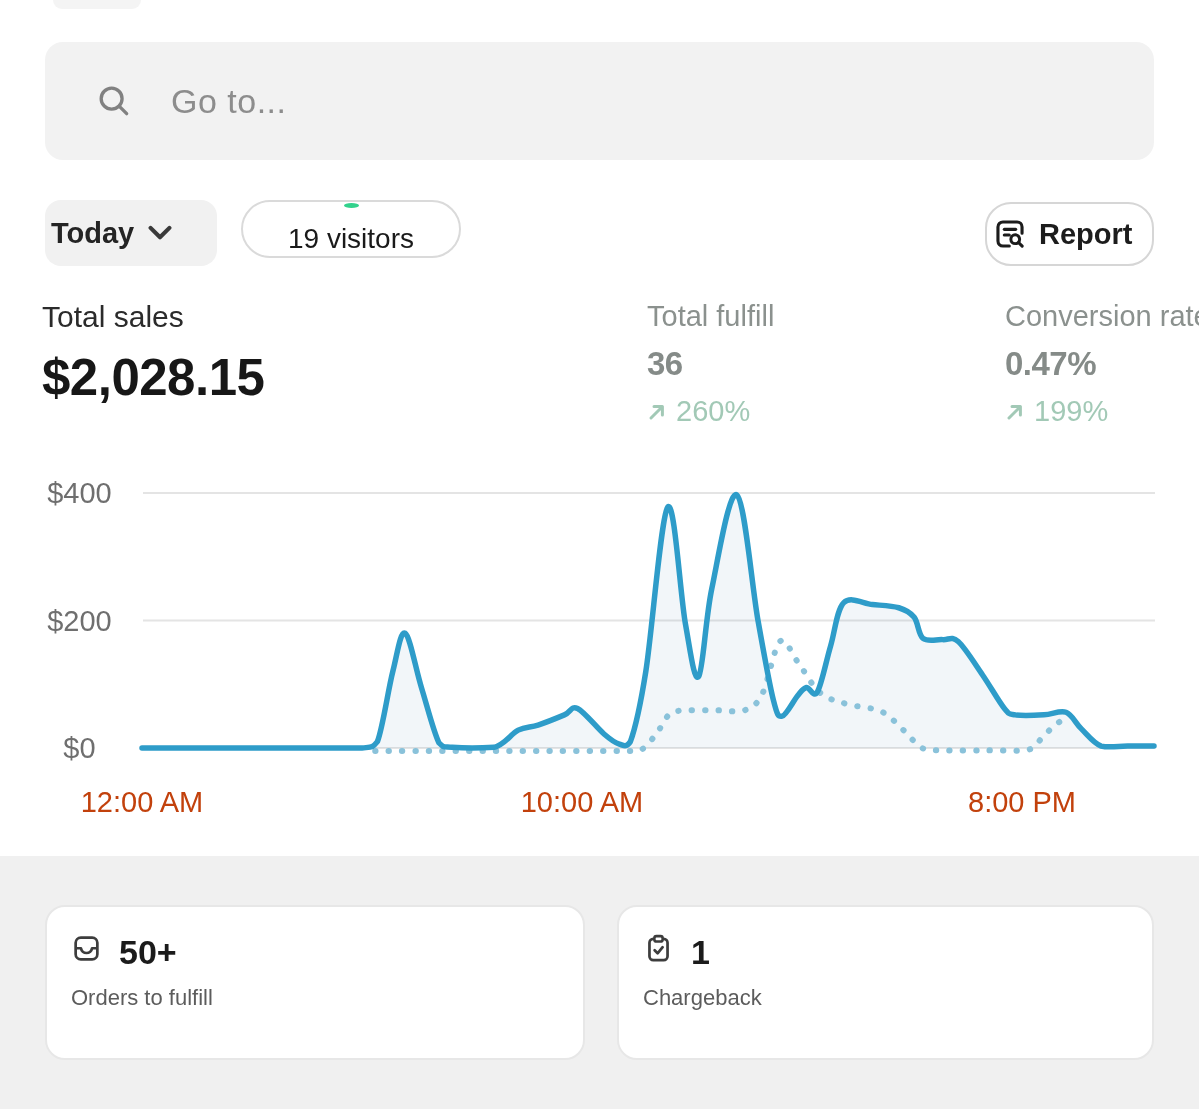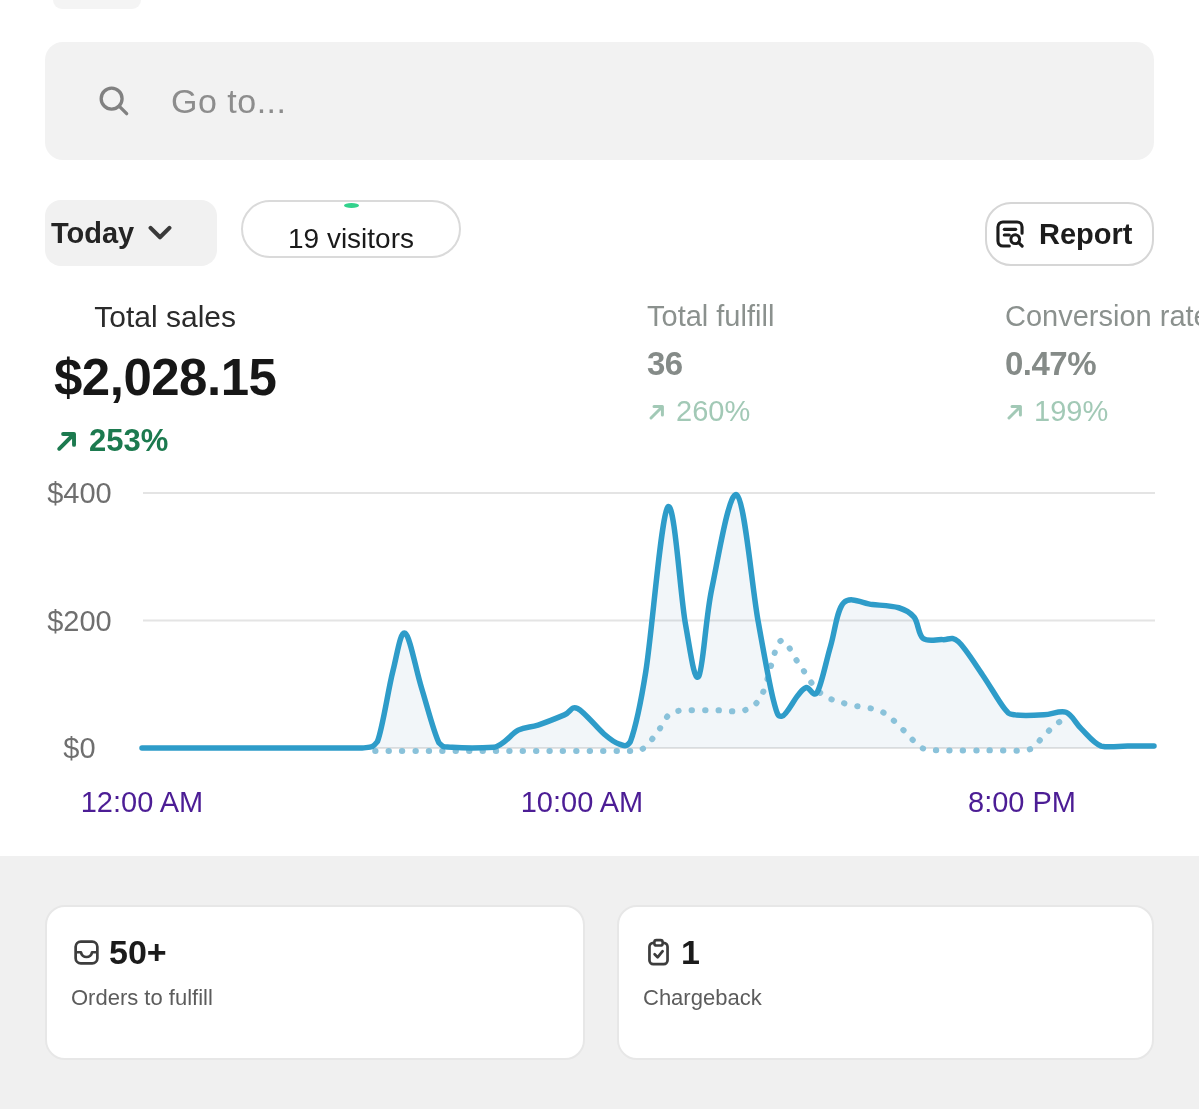--- a/index.html
+++ b/index.html
@@ -18,36 +18,36 @@
   .btn-visitors{left:241px;top:200px;width:220px;height:58px;border:2px solid #dadada;border-radius:33px;gap:15px;flex-direction:column;}
   .btn-visitors .lbl{font-size:28px;font-weight:500;color:#1a1a1a;}
   .live-dot{width:15px;height:15px;border-radius:50%;background:#32d28c;}
   .btn-report{left:985px;top:202px;width:169px;height:64px;border:2px solid #d6d6d6;border-radius:26px;gap:12px;}
   .btn-report .lbl{font-size:29px;font-weight:700;color:#1c1c1c;}
 
   .metric{position:absolute;top:300px;cursor:pointer;}
   .metric .m-label{font-size:30px;color:#2b2b2b;}
   .metric .m-value{margin-top:14px;font-size:51px;font-weight:700;color:#171717;letter-spacing:-.5px;}
   .metric .m-change{margin-top:16px;display:flex;align-items:center;gap:9px;font-size:31px;font-weight:700;color:#1c7a4f;}
-  .metric-primary{left:54px;text-align:center;}
+  .metric-primary{left:42px;}
   .metric-secondary .m-label{color:#8b918e;font-size:29px;}
   .metric-secondary .m-value{font-size:33px;color:#858b88;margin-top:12px;}
   .metric-secondary .m-change{font-size:29px;font-weight:500;color:#a2c9b6;margin-top:12px;}
   .metric-orders{left:647px;}
   .metric-conversion{left:1005px;width:260px;}
 
   .chart{position:absolute;left:0;top:0;width:1199px;height:1109px;pointer-events:none;}
   .y-tick{position:absolute;width:75px;text-align:center;font-size:29px;color:#6f6f6f;height:34px;line-height:34px;left:42px;}
-  .x-tick{position:absolute;top:786px;font-size:29px;color:#4c1d95;transform:translateX(-50%);white-space:nowrap;}
+  .x-tick{position:absolute;top:786px;font-size:29px;color:#c2410c;transform:translateX(-50%);white-space:nowrap;}
 
   .bottom-section{position:absolute;left:0;top:856px;width:1199px;height:253px;background:#f0f0f0;}
   .card{position:absolute;top:49px;height:155px;background:#ffffff;border:2px solid #e7e7e7;border-radius:20px;box-sizing:border-box;cursor:pointer;}
   .card-1{left:45px;width:540px;}
   .card-2{left:617px;width:537px;}
-  .card .row1{position:absolute;left:24px;top:26px;display:flex;align-items:center;gap:7px;}
+  .card .row1{position:absolute;left:24px;top:26px;display:flex;gap:17px;}
   .card .c-value{font-size:34px;font-weight:700;color:#1b1b1b;}
   .card .c-label{position:absolute;left:24px;top:78px;font-size:22px;color:#5c5c5c;}
 </style>
 </head>
 <body>
 
 <div class="page">
 
   <div class="top-fragment"></div>
 
@@ -78,26 +78,20 @@
       <line x1="8" y1="12.7" x2="11.5" y2="12.7" stroke="#1c1c1c" stroke-width="2.2" stroke-linecap="round"></line>
       <circle cx="15.7" cy="15.7" r="3.1" fill="none" stroke="#1c1c1c" stroke-width="2.1"></circle>
       <line x1="18" y1="18" x2="20.6" y2="20.6" stroke="#1c1c1c" stroke-width="2.2" stroke-linecap="round"></line>
     </svg>
     <span class="lbl">Report</span>
   </button>
 
   <div class="metric metric-primary">
     <div class="m-label">Total sales</div>
     <div class="m-value">$2,028.15</div>
-    <div class="m-change">
-      <svg width="26" height="26" viewBox="0 0 20 20">
-        <path d="M4 16 L15 5 M7 4.6 H15.4 V13" fill="none" stroke="#1c7a4f" stroke-width="3" stroke-linecap="round" stroke-linejoin="round"></path>
-      </svg>
-      <span>253%</span>
-    </div>
   </div>
 
   <div class="metric metric-secondary metric-orders">
     <div class="m-label">Total fulfill</div>
     <div class="m-value">36</div>
     <div class="m-change">
       <svg width="20" height="20" viewBox="0 0 20 20">
         <path d="M4 16 L15 5 M7 4.6 H15.4 V13" fill="none" stroke="#a2c9b6" stroke-width="3" stroke-linecap="round" stroke-linejoin="round"></path>
       </svg>
       <span>260%</span>

